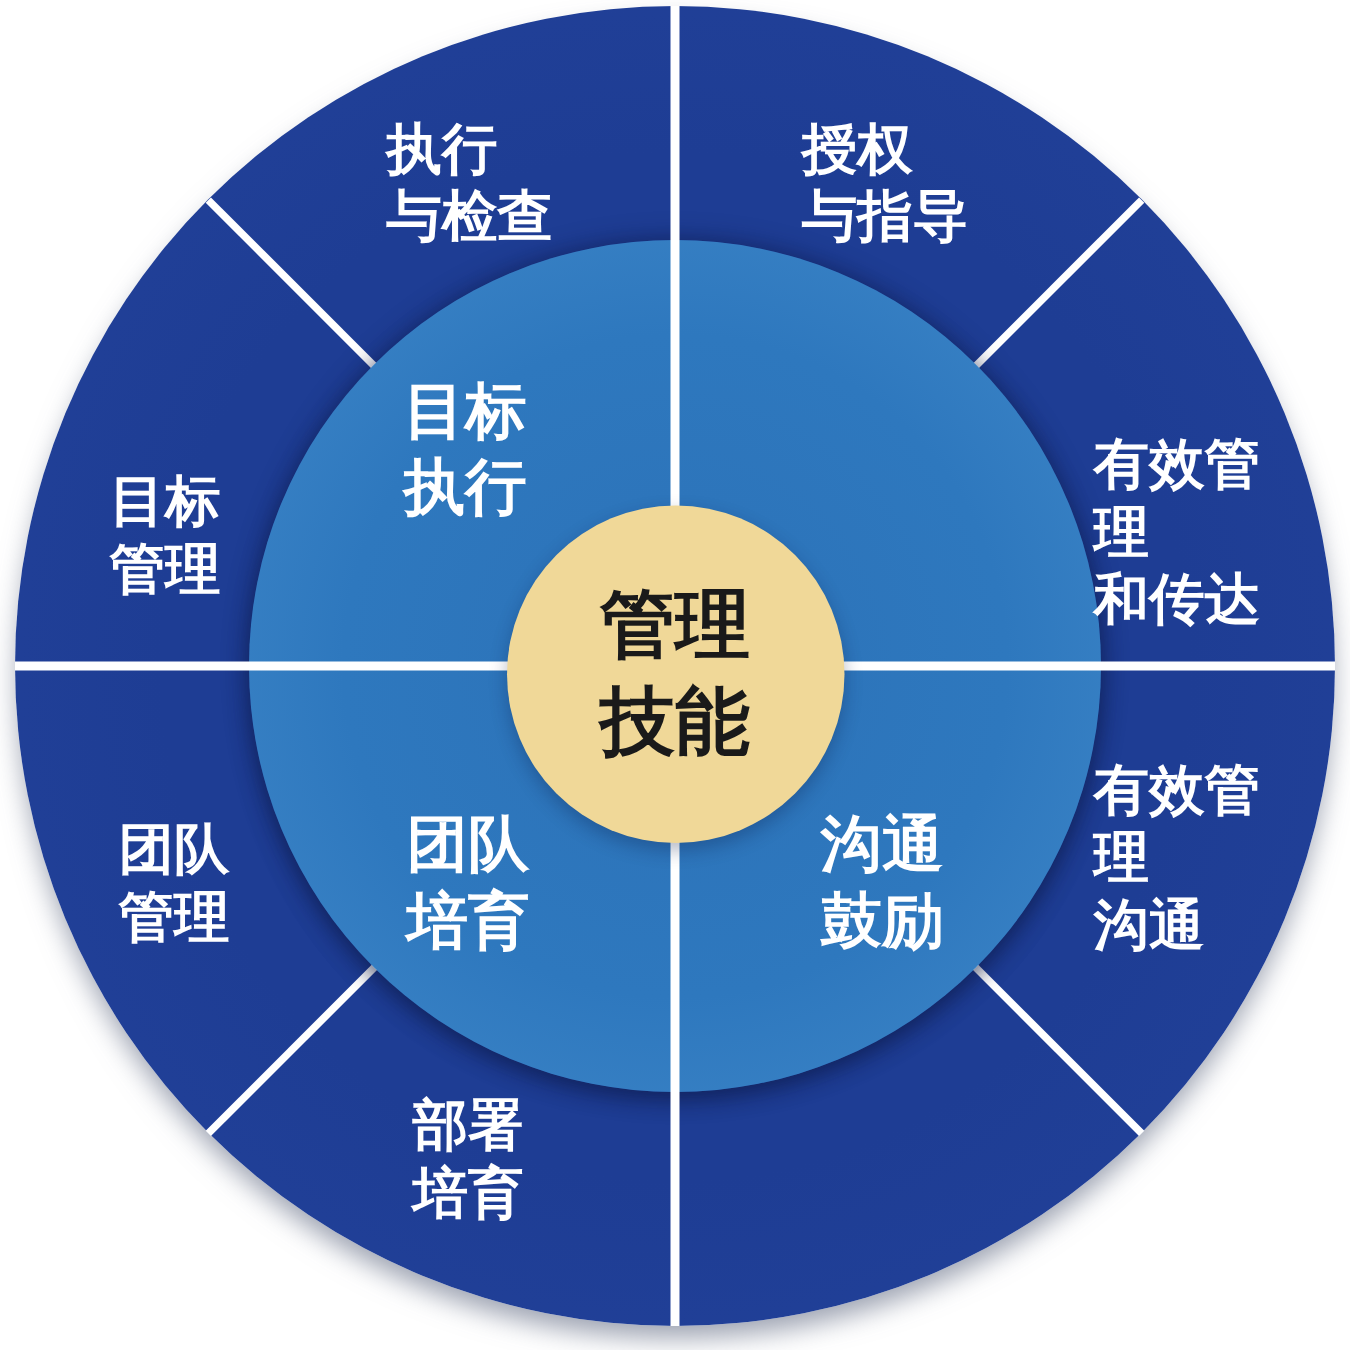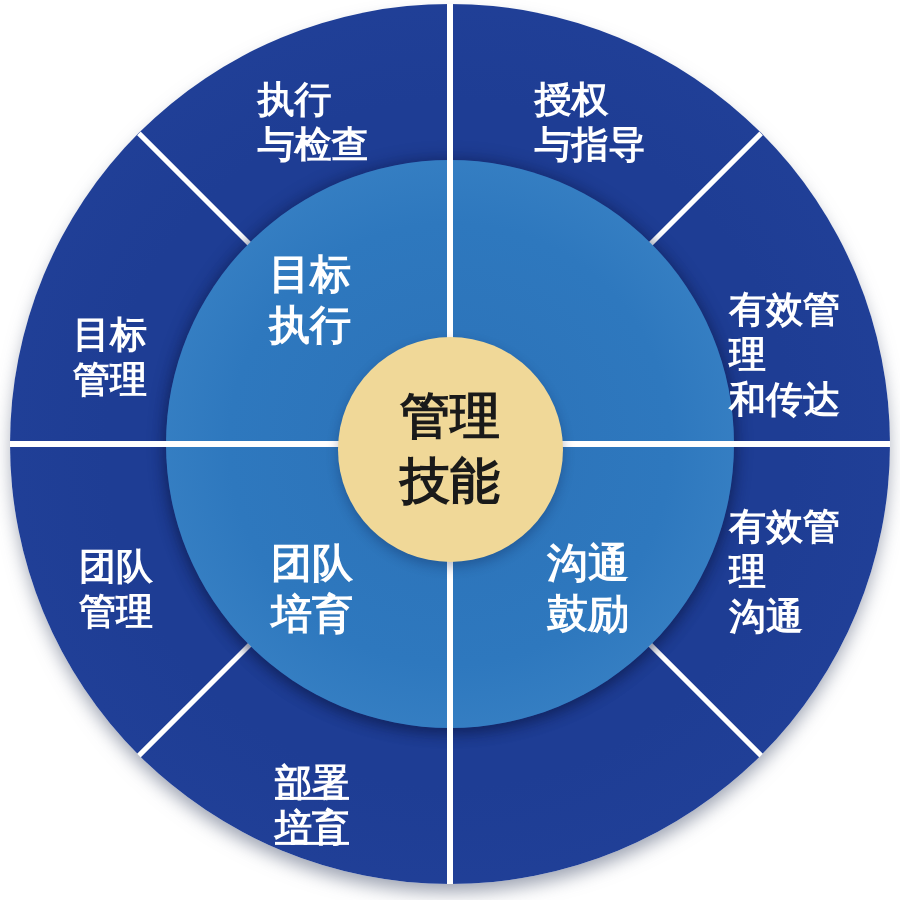--- a/index.html
+++ b/index.html
@@ -101,21 +101,21 @@
     line-height: 1.3;
     color: var(--center-text);
     z-index: 6;
   }
 
   .ol-exec-check  { left: 313px; top: 122px; }
   .ol-auth-guide  { left: 590px; top: 122px; }
   .ol-perf        { left: 786px; top: 355px; }
   .ol-comm-mgmt   { left: 786px; top: 572px; }
   .ol-people      { left: 588px; top: 773px; }
-  .ol-deploy      { left: 312px; top: 805px; text-decoration: underline; }
+  .ol-deploy      { left: 312px; top: 773px; }
   .ol-team-mgmt   { left: 116px; top: 589px; }
   .ol-goal-mgmt   { left: 110px; top: 357px; }
 
   .il-goal-exec   { left: 310px; top: 300px; }
   .il-work-guide  { left: 586px; top: 300px; }
   .il-team-dev    { left: 312px; top: 589px; }
   .il-comm-enc    { left: 588px; top: 589px; }
 
   .cl-center      { left: 450px; top: 449px; }
 </style>

